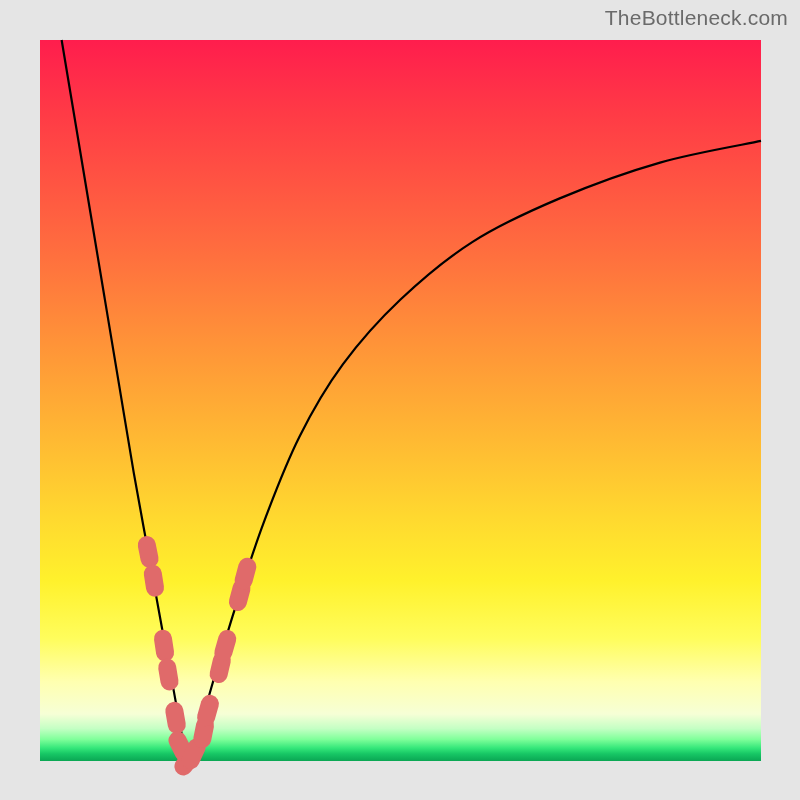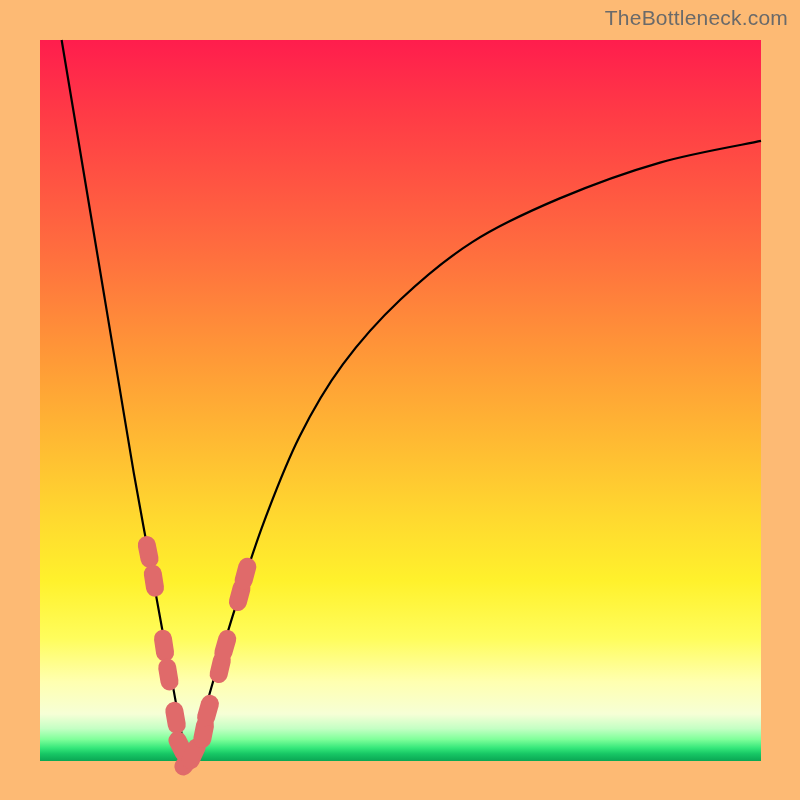--- a/index.html
+++ b/index.html
@@ -8,21 +8,21 @@
     width: 800px;
     height: 800px;
     overflow: hidden;
     background: #000;
     font-family: Arial, Helvetica, sans-serif;
   }
   .frame {
     position: relative;
     width: 800px;
     height: 800px;
-    background: #fdba74;
+    background: #e5e5e5;
   }
   .plot-area {
     position: absolute;
     left: 40px;
     top: 40px;
     width: 721px;
     height: 721px;
     
     background: linear-gradient(
       to bottom,

